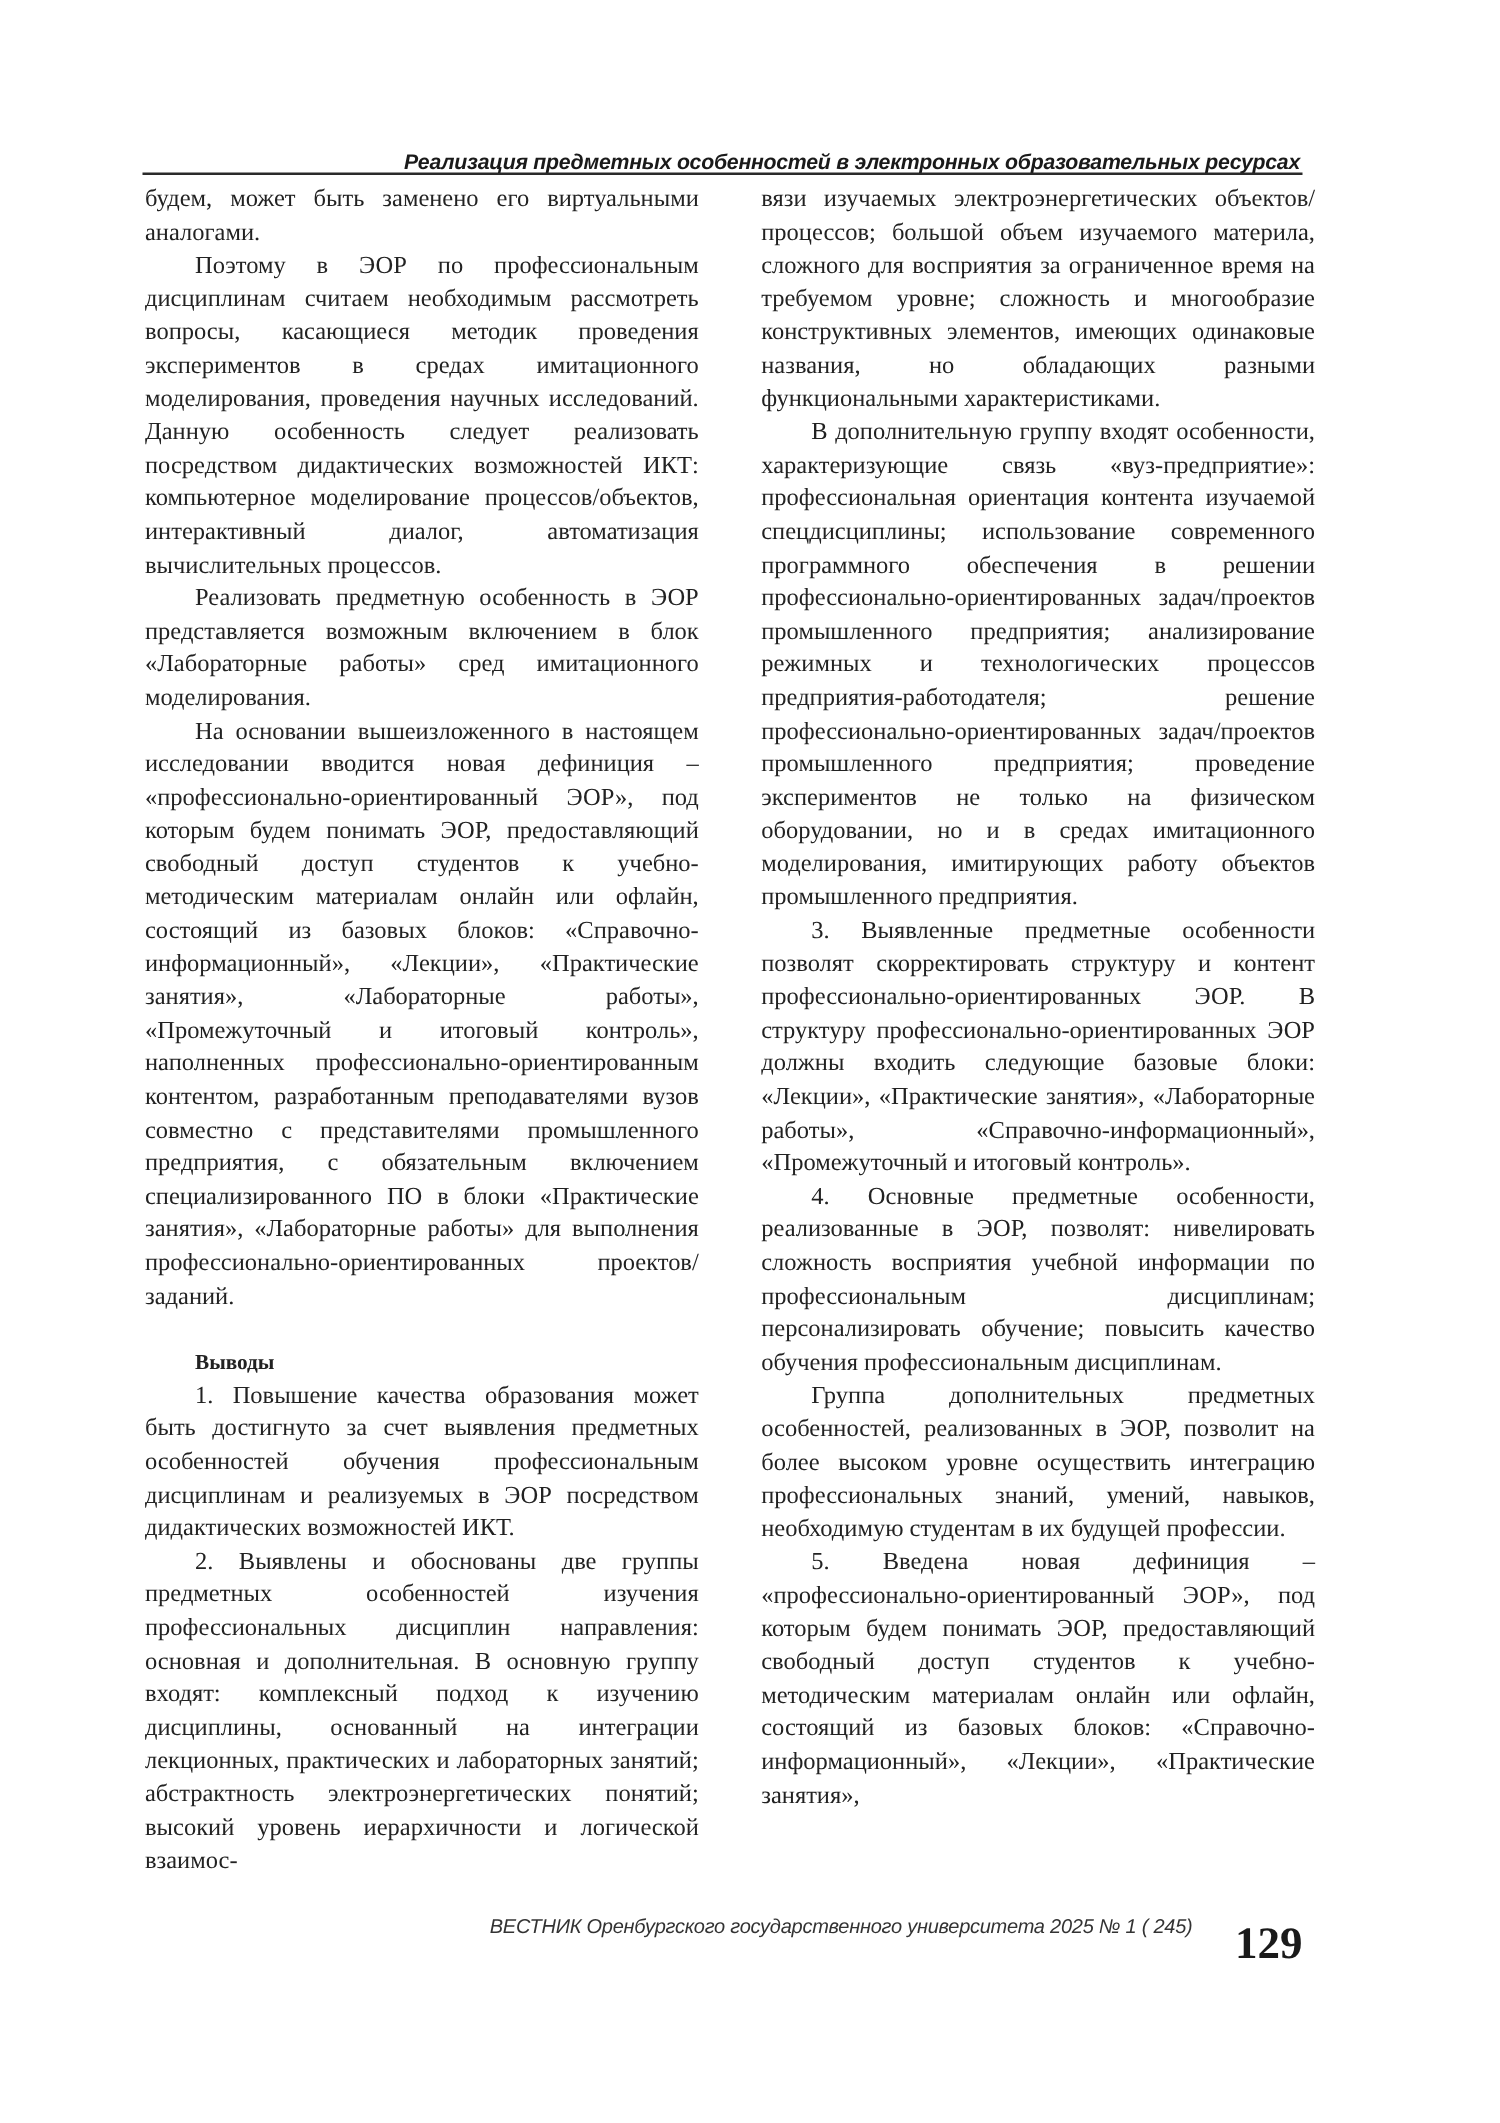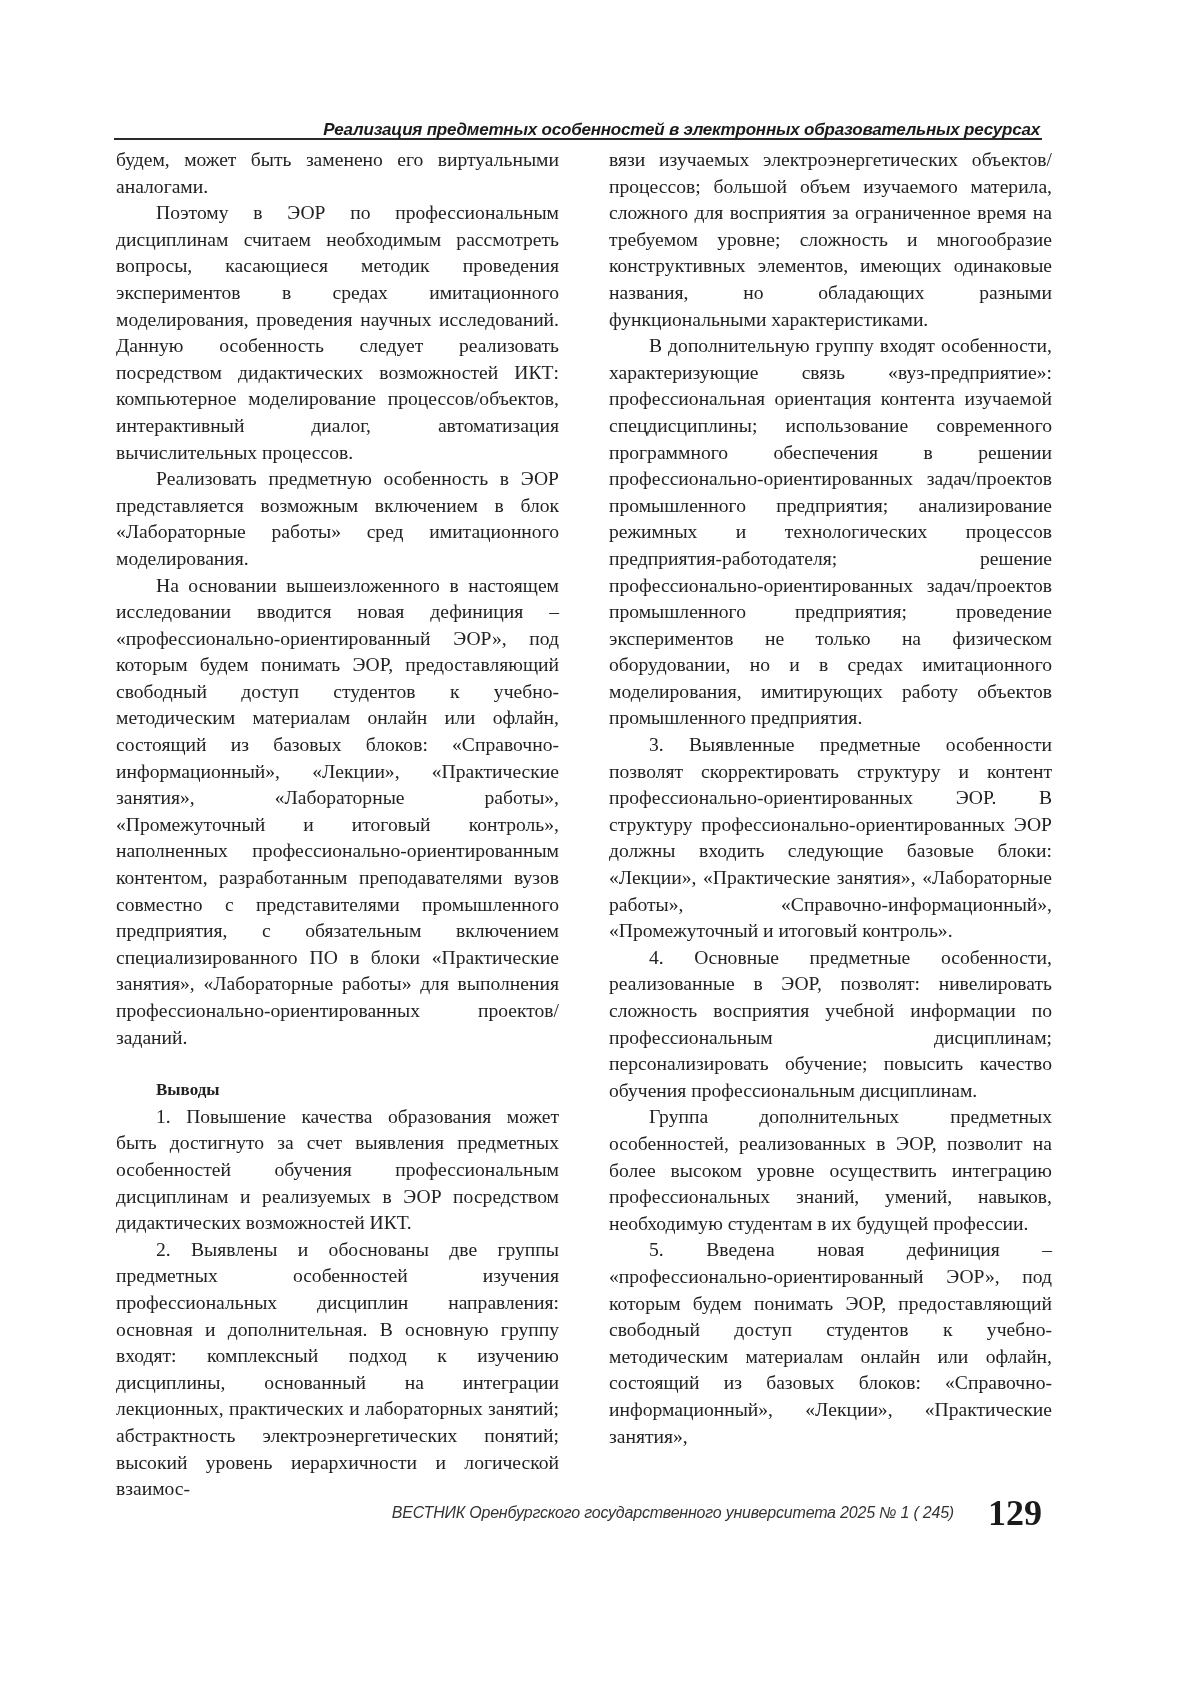--- a/index.html
+++ b/index.html
@@ -22,22 +22,22 @@
       color: #222;
     }
     .col-left { left: 116px; }
     .col-right { left: 585px; margin-left: 24px; }
     .col p { margin: 0; text-indent: 0; }
     .col p.indent { text-indent: 40px; }
     .col h3 {
       margin: 26px 0 0 0; font-size: 17px; line-height: 26.6px; font-weight: bold; text-indent: 40px;
     }
     .footer {
-      position: absolute; top: 1492px; left: 380px; width: 662px;
-      display: flex; align-items: center; justify-content: flex-end;
+      position: absolute; top: 1533px; left: 380px; width: 662px;
+      display: flex; align-items: flex-start; justify-content: flex-end;
     }
     .footer-journal {
       font-family: "Liberation Sans", sans-serif; font-style: italic; font-size: 16px; color: #333;
       letter-spacing: -0.2px;
     }
     .footer-page {
       font-family: "Liberation Serif", serif; font-weight: bold; font-size: 36px; color: #1a1a1a;
       margin-left: 34px;
     }
   </style>

